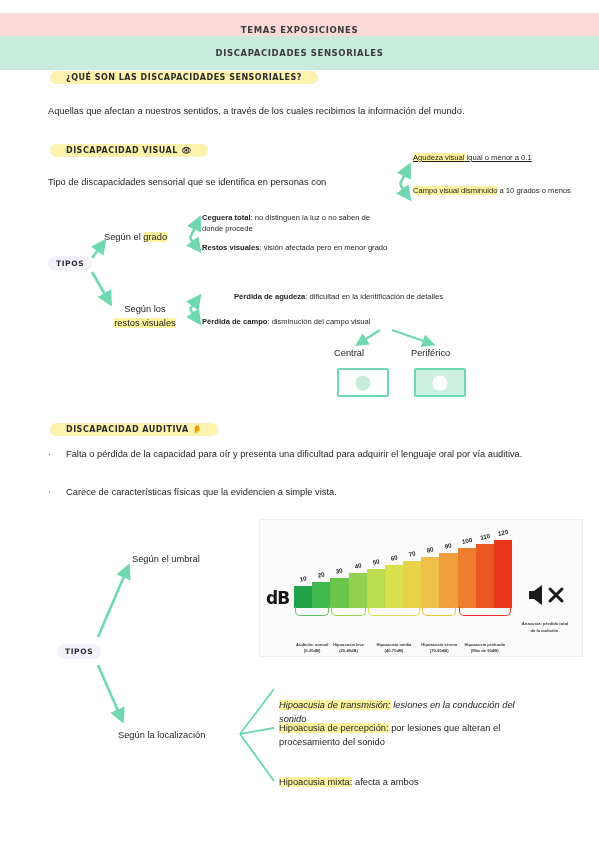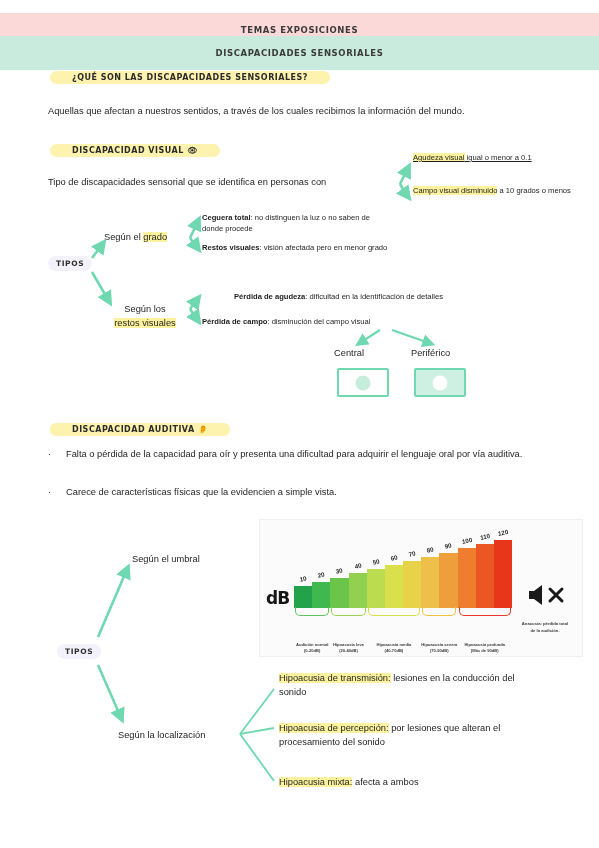--- a/index.html
+++ b/index.html
@@ -18,21 +18,21 @@
     font-size:8.5px;letter-spacing:.6px;font-weight:700;
     color:#3a3a3a;
   }
   .banner-1{top:13px;background:#fbd9d9;}
   .banner-2{top:36px;background:#c9ebdd;}
 
   
   .sec-head{
     position:absolute;font-family:"DejaVu Sans", sans-serif;
     font-size:8px;font-weight:700;letter-spacing:.5px;color:#2b2b2b;
-    background:#fdf3ae;padding:2px 22px;border-radius:7px;white-space:nowrap;text-align:right;
+    background:#fdf3ae;padding:2px 16px;border-radius:7px;white-space:nowrap;text-align:right;
   }
   .para{
     position:absolute;font-size:9.3px;line-height:13.5px;color:#1e1e1e;
   }
   .small{font-size:7.6px;line-height:10.6px;}
   .hl{background:#fdf39f;}
   .b{font-weight:700;}
 
   
   .bullet{position:absolute;font-size:9.3px;line-height:13.5px;}
@@ -171,21 +171,21 @@
     <span>TIPOS</span>
   </div>
 
   <div class="para" style="left:132px;top:553px;">
     <span>Según el umbral</span>
   </div>
   <div class="para" style="left:118px;top:729px;">
     <span>Según la localización</span>
   </div>
 
-  <div class="para" style="left:279px;top:672px;width:250px;">
+  <div class="para" style="left:279px;top:699px;width:250px;font-style:italic;">
     <span class="hl">Hipoacusia de transmisión:</span><span> lesiones en la conducción del sonido</span>
   </div>
   <div class="para" style="left:279px;top:722px;width:250px;">
     <span class="hl">Hipoacusia de percepción:</span><span> por lesiones que alteran el procesamiento del sonido</span>
   </div>
   <div class="para" style="left:279px;top:776px;width:250px;">
     <span class="hl">Hipoacusia mixta:</span><span> afecta a ambos</span>
   </div>
 
   <div class="chart">

